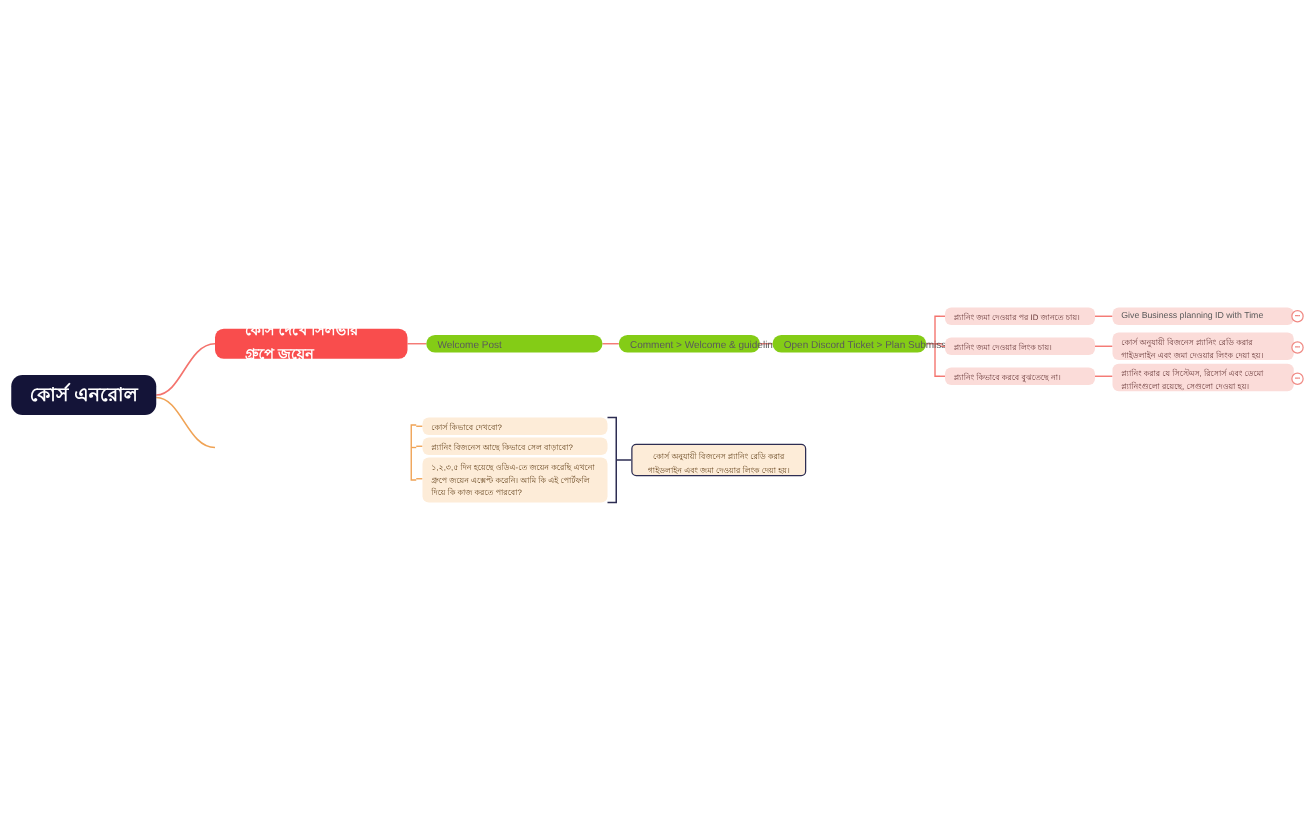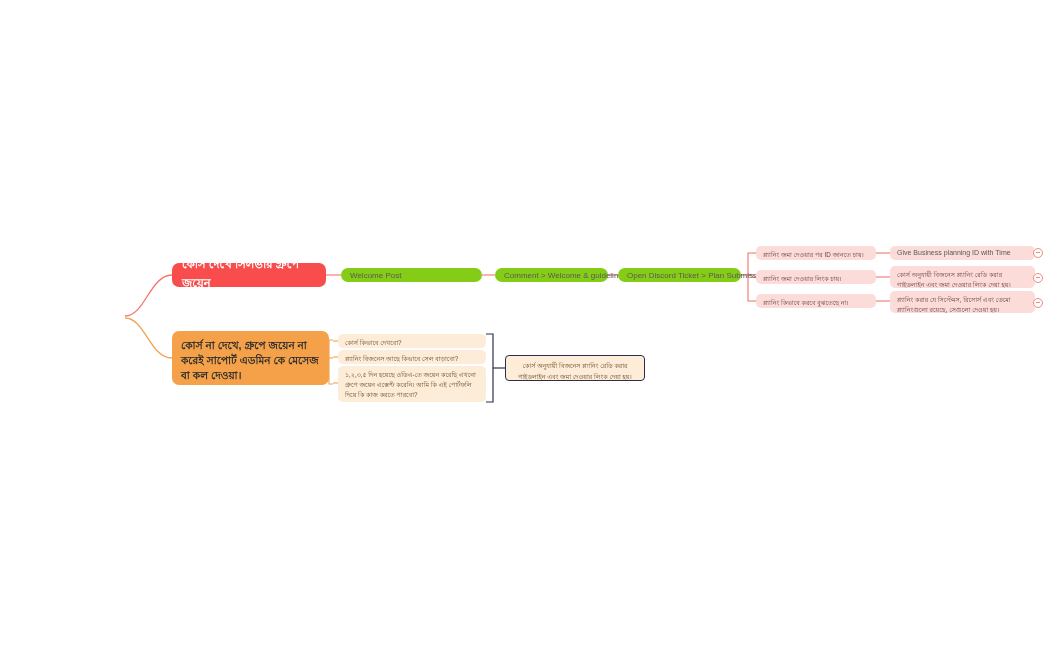--- a/index.html
+++ b/index.html
@@ -49,21 +49,21 @@
     letter-spacing: .2px;
   }
 
   
   .l1-red {
     background: #f94d4d;
     color: #ffffff;
     border-radius: 7px;
     font-size: 11.5px;
     font-weight: bold;
-    padding: 6px 10px;
+    padding: 6px 24px;
     justify-content: center;
   }
 
   
   .l1-orange {
     background: #f5a košice;
   }
   .l1-orange {
     background: #f6a councils;
   }
@@ -191,20 +191,23 @@
     <path d="M329 358 L333 358" fill="none" stroke="#f0a355" stroke-width="1.1"></path>
     <path d="M333 340 L329 340 L329 384 L333 384" fill="none" stroke="#f0a355" stroke-width="1.1"></path>
     <path d="M333 341 L338 341" fill="none" stroke="#f0a355" stroke-width="1.1"></path>
     <path d="M333 357 L338 357" fill="none" stroke="#f0a355" stroke-width="1.1"></path>
     <path d="M333 383 L338 383" fill="none" stroke="#f0a355" stroke-width="1.1"></path>
 
     <path d="M486 334 L493 334 L493 402 L486 402" fill="none" stroke="#2d2d52" stroke-width="1.2"></path>
     <path d="M493 368 L505 368" fill="none" stroke="#2d2d52" stroke-width="1.2"></path>
   </svg>
 
+  <div class="node root-node" style="left:9px; top:300px; width:116px; height:32px;">
+    <span>কোর্স এনরোল</span>
+  </div>
 
   <div class="node l1-red" style="left:172px; top:263px; width:154px; height:24px;">
     <span>কোর্স দেখে সিলভার গ্রুপে জয়েন</span>
   </div>
 
   <div class="node pill-pink" style="left:341px; top:268px; width:141px; height:14px;">
     <span>Welcome Post</span>
   </div>
 
   <div class="node pill-pink" style="left:495px; top:268px; width:113px; height:14px;">
@@ -235,23 +238,20 @@
   <div class="node leaf-pink" style="left:890px; top:266px; width:145px; height:22px;">
     <span>কোর্স অনুযায়ী বিজনেস প্ল্যানিং রেডি করার গাইডলাইন এবং জমা দেওয়ার লিংক দেয়া হয়।</span>
   </div>
   <div class="circle-toggle" style="left:1033px; top:273px;"></div>
 
   <div class="node leaf-pink" style="left:890px; top:291px; width:145px; height:22px;">
     <span>প্ল্যানিং করার যে সিস্টেমস, রিসোর্স এবং ডেমো প্ল্যানিংগুলো রয়েছে, সেগুলো দেওয়া হয়।</span>
   </div>
   <div class="circle-toggle" style="left:1033px; top:298px;"></div>
 
-  <div class="node l1-orange" style="left:172px; top:331px; width:157px; height:54px;">
-    <span>কোর্স না দেখে, গ্রুপে জয়েন না করেই সাপোর্ট এডমিন কে মেসেজ বা কল দেওয়া।</span>
-  </div>
 
   <div class="node pill-peach" style="left:338px; top:334px; width:148px; height:14px;">
     <span>কোর্স কিভাবে দেখবো?</span>
   </div>
 
   <div class="node pill-peach" style="left:338px; top:350px; width:148px; height:14px;">
     <span>প্ল্যানিং বিজনেস আছে কিভাবে সেল বাড়াবো?</span>
   </div>
 
   <div class="node pill-peach" style="left:338px; top:366px; width:148px; height:36px;">

